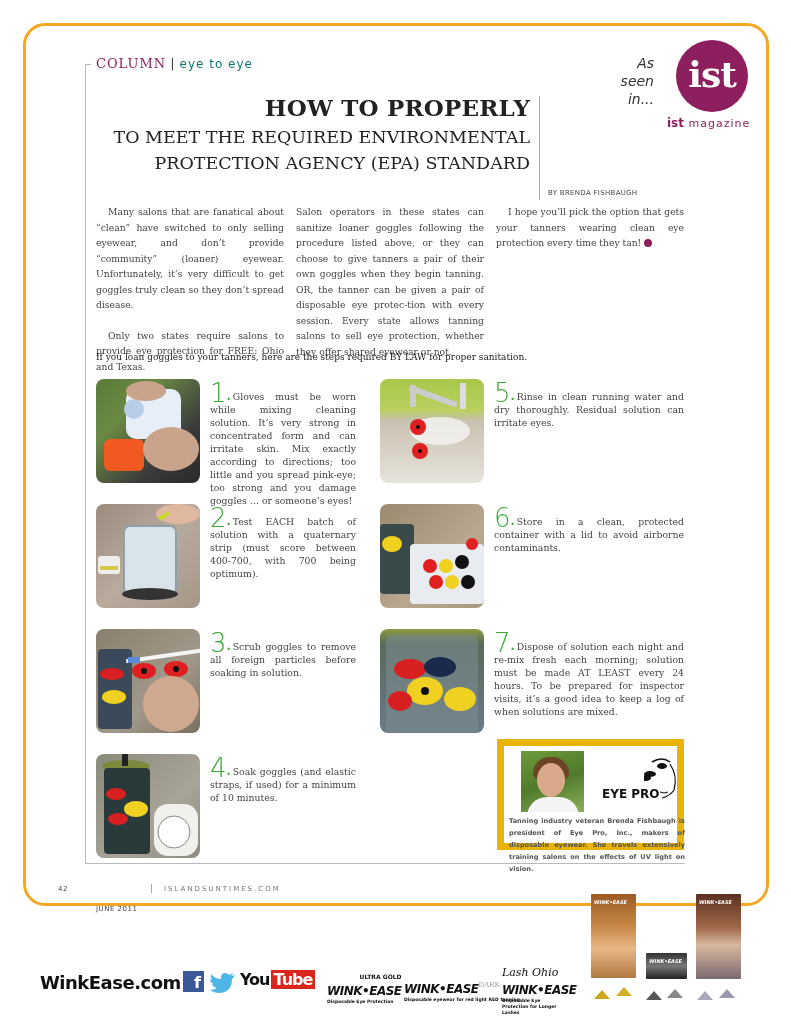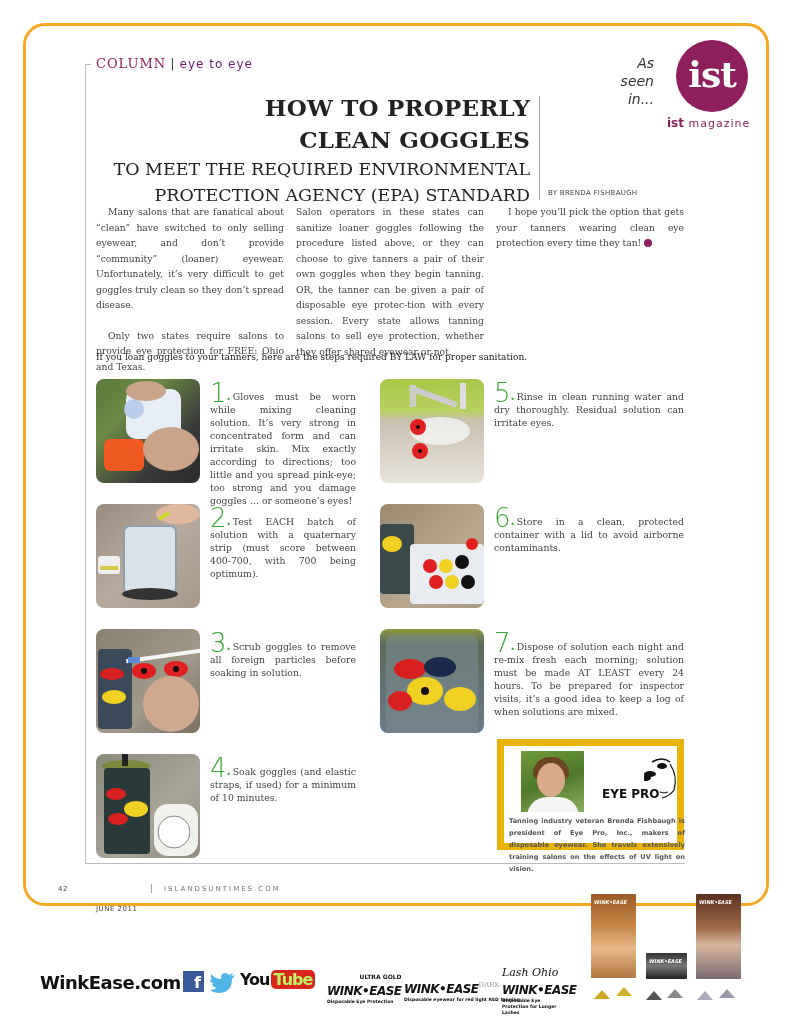--- a/index.html
+++ b/index.html
@@ -12,21 +12,21 @@
   }
 
   
   .col-rule-left { position: absolute; left: 85px; top: 64px; width: 1px; height: 799px; background: #bbb; }
   .col-rule-bottom { position: absolute; left: 85px; top: 863px; width: 600px; height: 1px; background: #bbb; }
   .col-rule-tick { position: absolute; left: 85px; top: 64px; width: 6px; height: 1px; background: #bbb; }
 
   .kicker { position: absolute; left: 96px; top: 56px; font-size: 13px; letter-spacing: 1px; }
   .kicker .col { color: #8e1f5e; font-family: "DejaVu Serif", serif; font-size: 13px; }
   .kicker .sep { color: #444; margin: 0 4px; font-family: "DejaVu Sans", sans-serif; }
-  .kicker .sub { color: #701a75; font-family: "DejaVu Sans", sans-serif; font-size: 12px; letter-spacing: 1px; }
+  .kicker .sub { color: #0f766e; font-family: "DejaVu Sans", sans-serif; font-size: 12px; letter-spacing: 1px; }
 
   .title-block { position: absolute; left: 96px; top: 92px; width: 434px; text-align: right; color: #222; }
   .title-main { font-family: "DejaVu Serif", serif; font-weight: bold; font-size: 23px; line-height: 32px; letter-spacing: 0.2px; }
   .title-sub { font-family: "DejaVu Serif", serif; font-weight: normal; font-size: 17.5px; line-height: 26px; }
   .title-rule { position: absolute; left: 539px; top: 96px; width: 1px; height: 104px; background: #aaa; }
   .byline { position: absolute; left: 548px; top: 189px; font-family: "DejaVu Sans", sans-serif; font-size: 7px; color: #444; letter-spacing: 0.3px; }
 
   .as-seen { position: absolute; left: 614px; top: 54px; width: 40px; text-align: right; font-family: "DejaVu Sans", sans-serif; font-style: italic; font-size: 14px; line-height: 18px; color: #333; }
   .ist-circle { position: absolute; left: 676px; top: 40px; width: 72px; height: 72px; border-radius: 50%; background: #8e1f5e; color: #fff; font-family: "DejaVu Serif", serif; font-size: 36px; font-weight: bold; text-align: center; line-height: 68px; letter-spacing: -1px; }
   .ist-mag { position: absolute; left: 667px; top: 116px; font-family: "DejaVu Sans", sans-serif; font-size: 11px; color: #8e1f5e; letter-spacing: 1px; }
@@ -60,21 +60,21 @@
   .folio.pg { left: 58px; font-weight: normal; }
   .folio.date { left: 96px; margin-top: 20px; }
   .folio.bar { left: 150px; color: #b07a9c; font-size: 9px; top: 883px; }
   .folio.site { left: 164px; color: #777; letter-spacing: 2px; }
 
   
   .ad-site { position: absolute; left: 40px; top: 972px; font-family: "DejaVu Sans", sans-serif; font-weight: bold; font-size: 18px; color: #111; letter-spacing: -0.5px; }
   .fb { position: absolute; left: 183px; top: 971px; width: 21px; height: 21px; background: #3b5998; color: #fff; font-family: "DejaVu Sans", sans-serif; font-weight: bold; font-size: 16px; text-align: right; padding-right: 3px; line-height: 24px; }
   .tw { position: absolute; left: 210px; top: 973px; font-size: 18px; color: #4fb4e6; line-height: 18px; }
   .yt { position: absolute; left: 240px; top: 970px; font-family: "DejaVu Sans", sans-serif; font-weight: bold; font-size: 16px; color: #111; letter-spacing: -1px; }
-  .yt .tube { background: #d9261c; color: #bef264; border-radius: 5px; padding: 0 3px; margin-left: 1px; }
+  .yt .tube { background: #d9261c; color: #ffffff; border-radius: 0; padding: 0 3px; margin-left: 1px; }
 
   .we-logo { position: absolute; font-family: "DejaVu Sans", sans-serif; color: #111; }
   .we-logo .brand { font-weight: bold; font-style: italic; font-size: 12px; letter-spacing: -0.5px; }
   .we-logo .tag { font-size: 4.5px; font-weight: bold; display: block; line-height: 6px; }
   .we-logo .over { font-size: 6px; font-weight: bold; display: block; text-align: right; line-height: 7px; }
   .we-logo .script { font-family: "DejaVu Serif", serif; font-style: italic; font-size: 11px; display: block; line-height: 12px; }
   .we-logo .dark { font-size: 7px; color: #999; font-family: "DejaVu Serif", serif; vertical-align: super; }
 
   .pkg { position: absolute; border-radius: 1px; }
   .pkg1 { left: 591px; top: 894px; width: 45px; height: 84px; background: linear-gradient(180deg,#9a5a22 0%,#c98a4a 40%,#e8b888 65%,#b07840 100%); }
@@ -90,21 +90,20 @@
 <div class="col-rule-left"></div>
 <div class="col-rule-tick"></div>
 <div class="col-rule-bottom"></div>
 
 <div class="kicker">
   <span class="col">COLUMN</span><span class="sep">|</span><span class="sub">eye to eye</span>
 </div>
 
 <div class="title-block">
   <div class="title-main">HOW TO PROPERLY</div>
-  <div class="title-main">CLEAN GOGGLES</div>
   <div class="title-sub">TO MEET THE REQUIRED ENVIRONMENTAL</div>
   <div class="title-sub">PROTECTION AGENCY (EPA) STANDARD</div>
 </div>
 <div class="title-rule"></div>
 <div class="byline">BY BRENDA FISHBAUGH</div>
 
 <div class="as-seen">
   <div>As</div>
   <div>seen</div>
   <div>in...</div>

